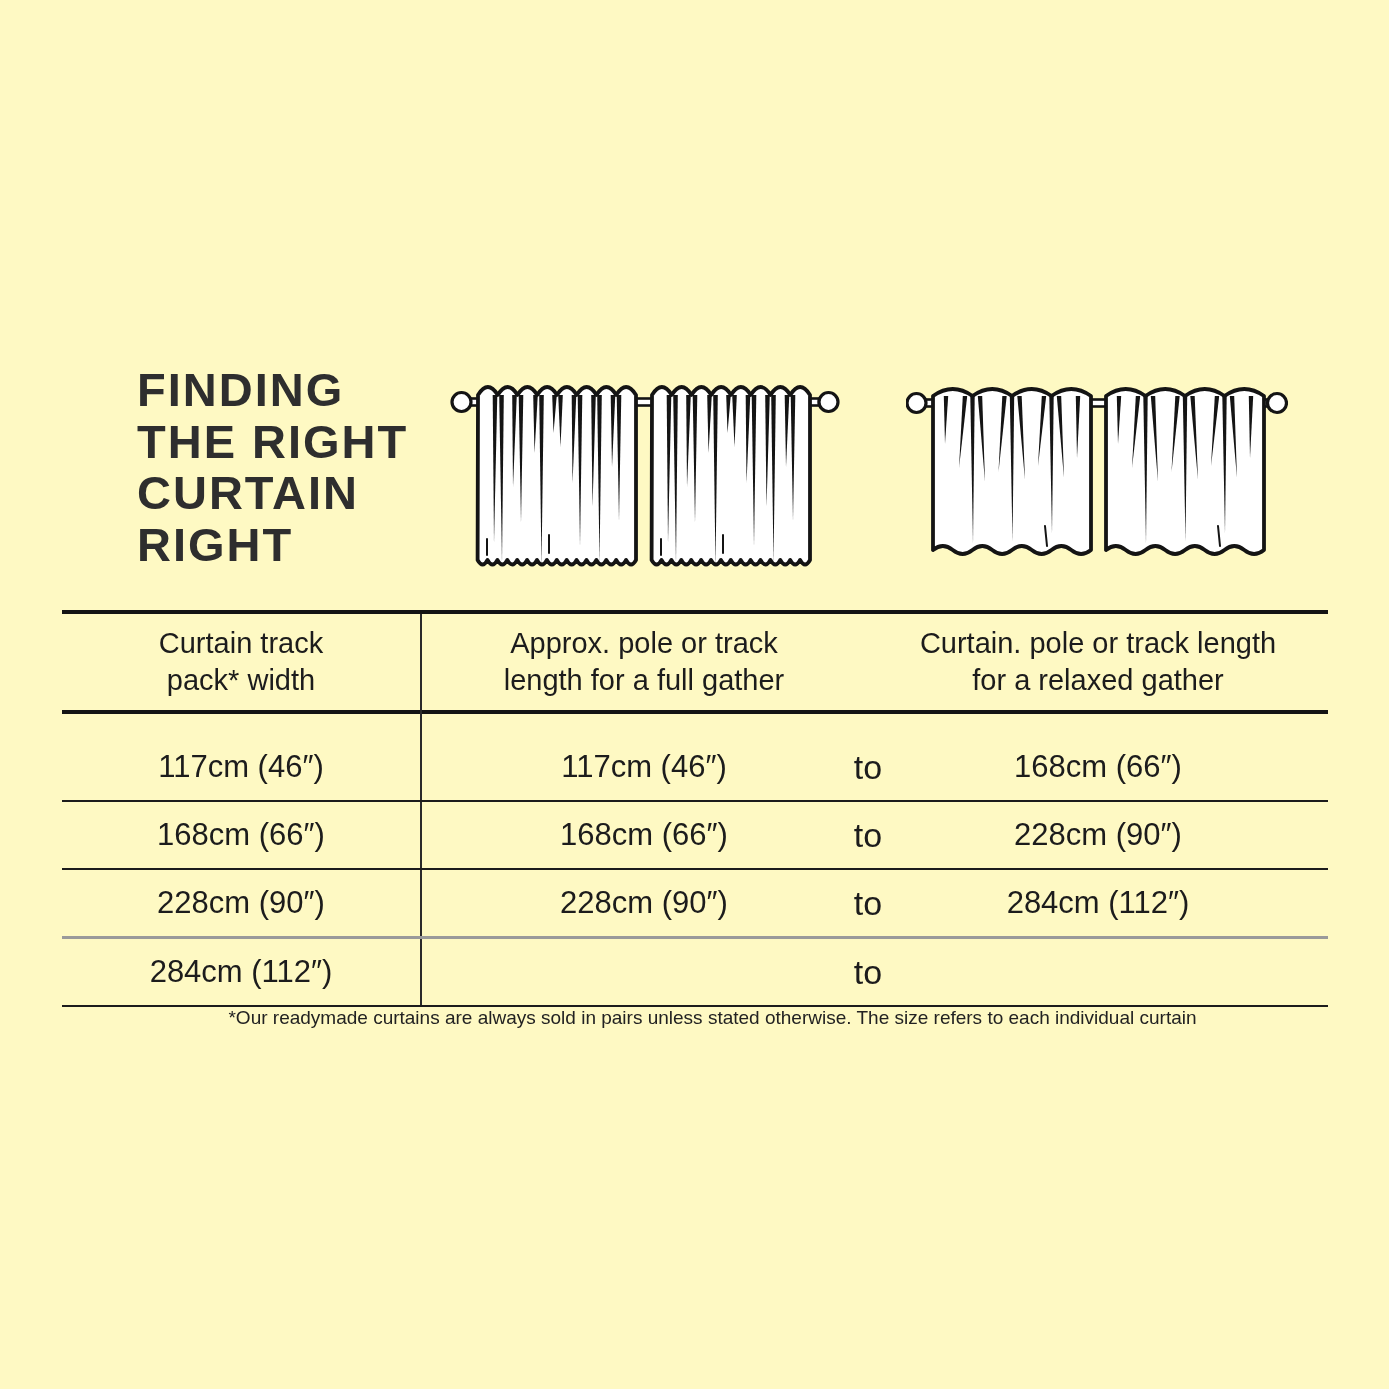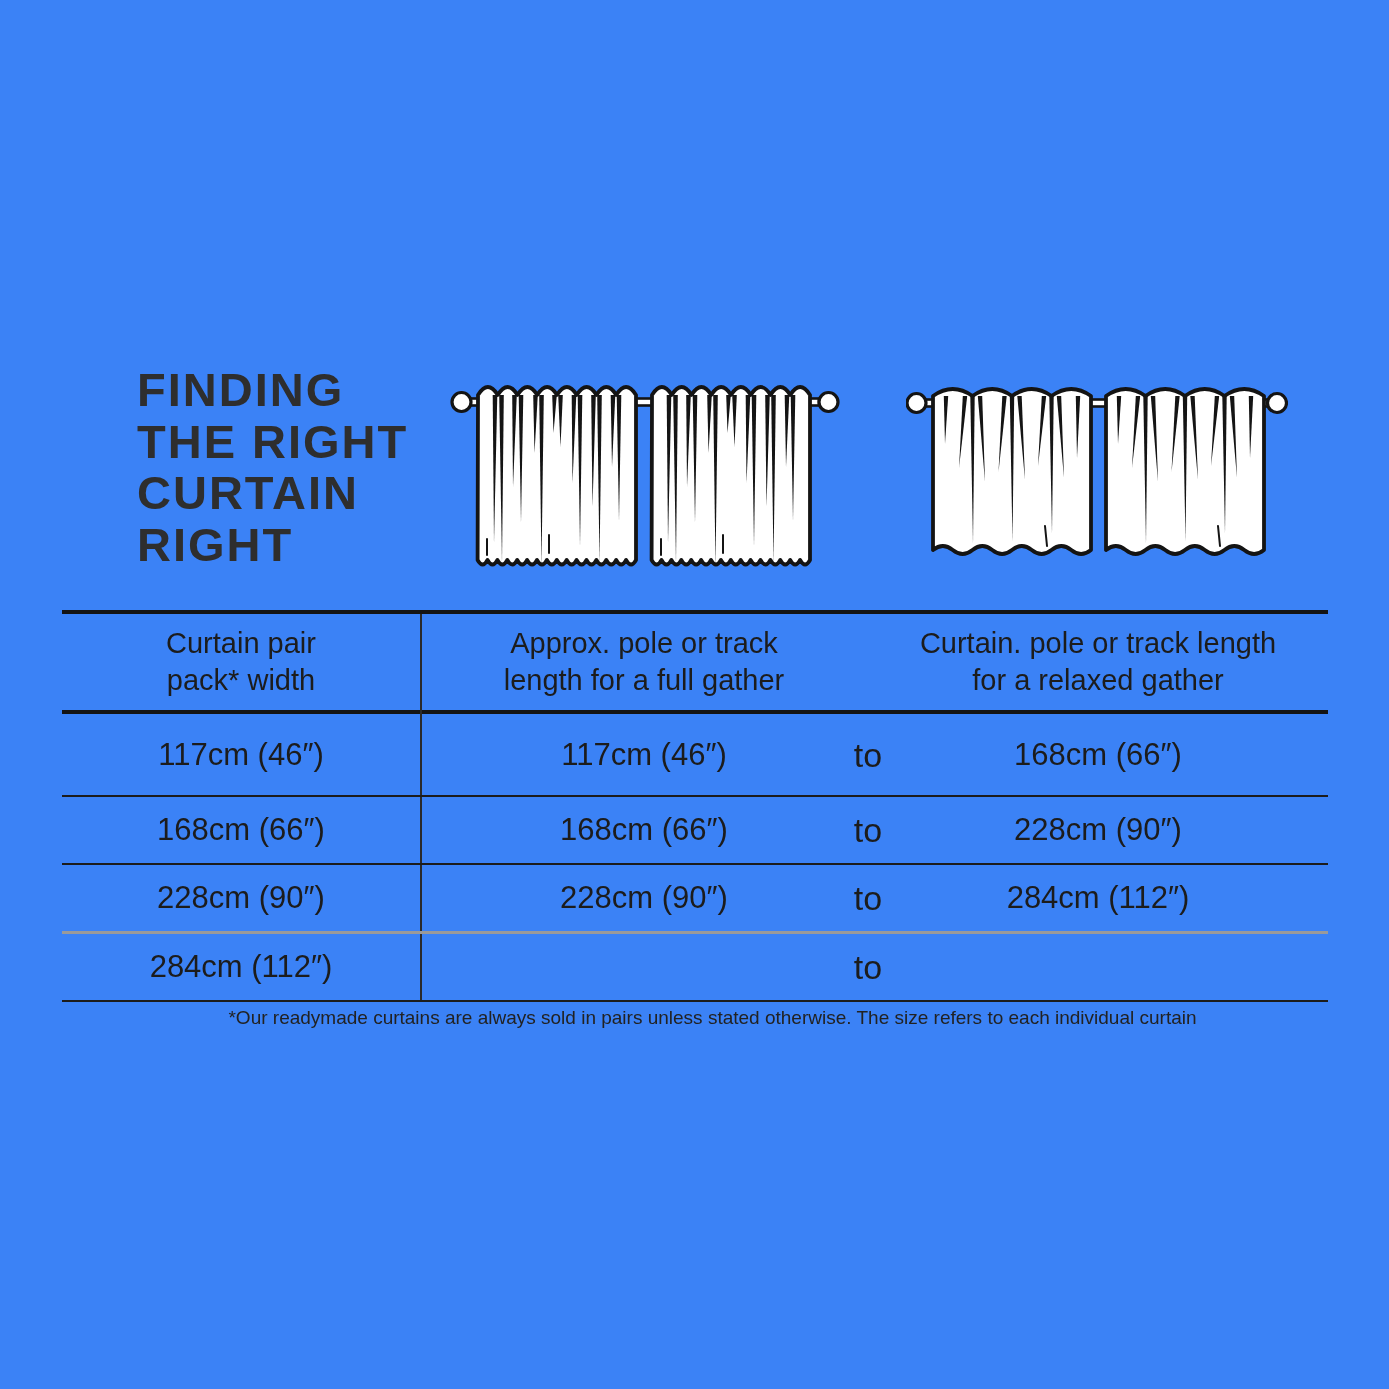--- a/index.html
+++ b/index.html
@@ -1,17 +1,17 @@
 <!DOCTYPE html>
 <html><head>
 <meta charset="utf-8">
 <style>
   html,body{margin:0;padding:0;background:#fff;}
   .canvas{
-    position:relative;width:1389px;height:1389px;background:#3b82f6;overflow:hidden;
+    position:relative;width:1389px;height:1389px;background:#fef9c3;overflow:hidden;
     font-family:"Liberation Sans","DejaVu Sans",sans-serif;
   }
   
   .title{
     position:absolute;left:137px;top:364px;margin:0;
     font-size:47px;font-weight:700;letter-spacing:2px;line-height:51.5px;color:#2e2e2e;
   }
   .title span{display:block;}
   
   .illus{position:absolute;}
@@ -27,21 +27,21 @@
   .thead{
     display:grid;grid-template-columns:358px 448px 460px;height:96px;
     border-bottom:4px solid #141414;align-items:center;
   }
   .th{text-align:center;font-size:29px;line-height:37px;}
   .th span{display:block;}
   .trow{
     position:relative;display:grid;grid-template-columns:358px 448px 460px;
     height:66px;align-items:center;font-size:31px;
   }
-  .trow.first{height:81px;}
+  .trow.first{height:66px;margin-top:20px;}
   .trow + .trow{border-top:2px solid #1c1c1c;}
   .trow.sep-gray{border-top:3px solid #9a9a9a;}
   .td{text-align:center;}
   .to{
     position:absolute;left:806px;top:50%;transform:translate(-50%,-50%);
     font-size:34px;
   }
   
   .footnote{
     position:absolute;left:0;right:0;top:1003px;text-align:center;
@@ -132,21 +132,21 @@
       </g>
       <use href="#rg-panel" transform="translate(173,0)"></use>
     </svg>
   </div>
 
   <div class="sizetable">
     <div class="vline"></div>
 
     <div class="thead">
       <div class="th">
-        <span>Curtain pair</span>
+        <span>Curtain track</span>
         <span>pack* width</span>
       </div>
       <div class="th">
         <span>Approx. pole or track</span>
         <span>length for a full gather</span>
       </div>
       <div class="th">
         <span>Curtain. pole or track length</span>
         <span>for a relaxed gather</span>
       </div>

